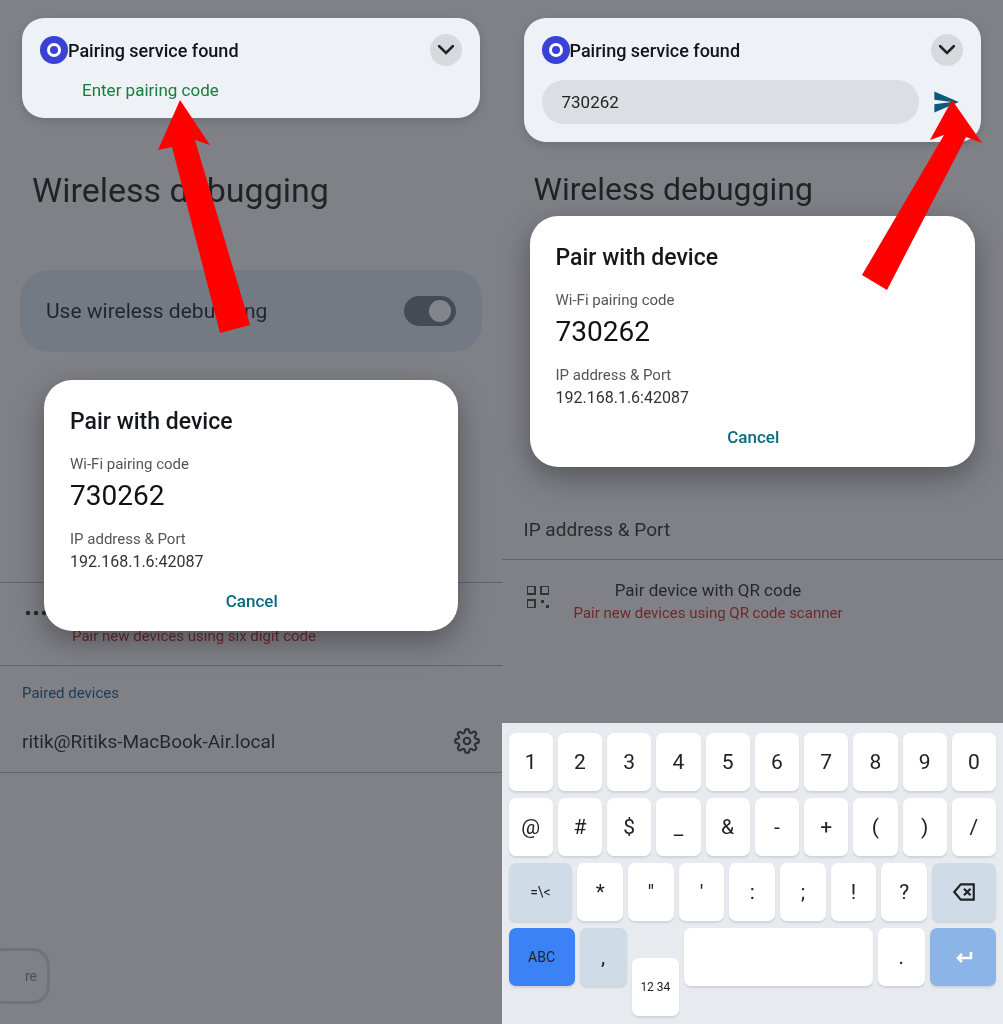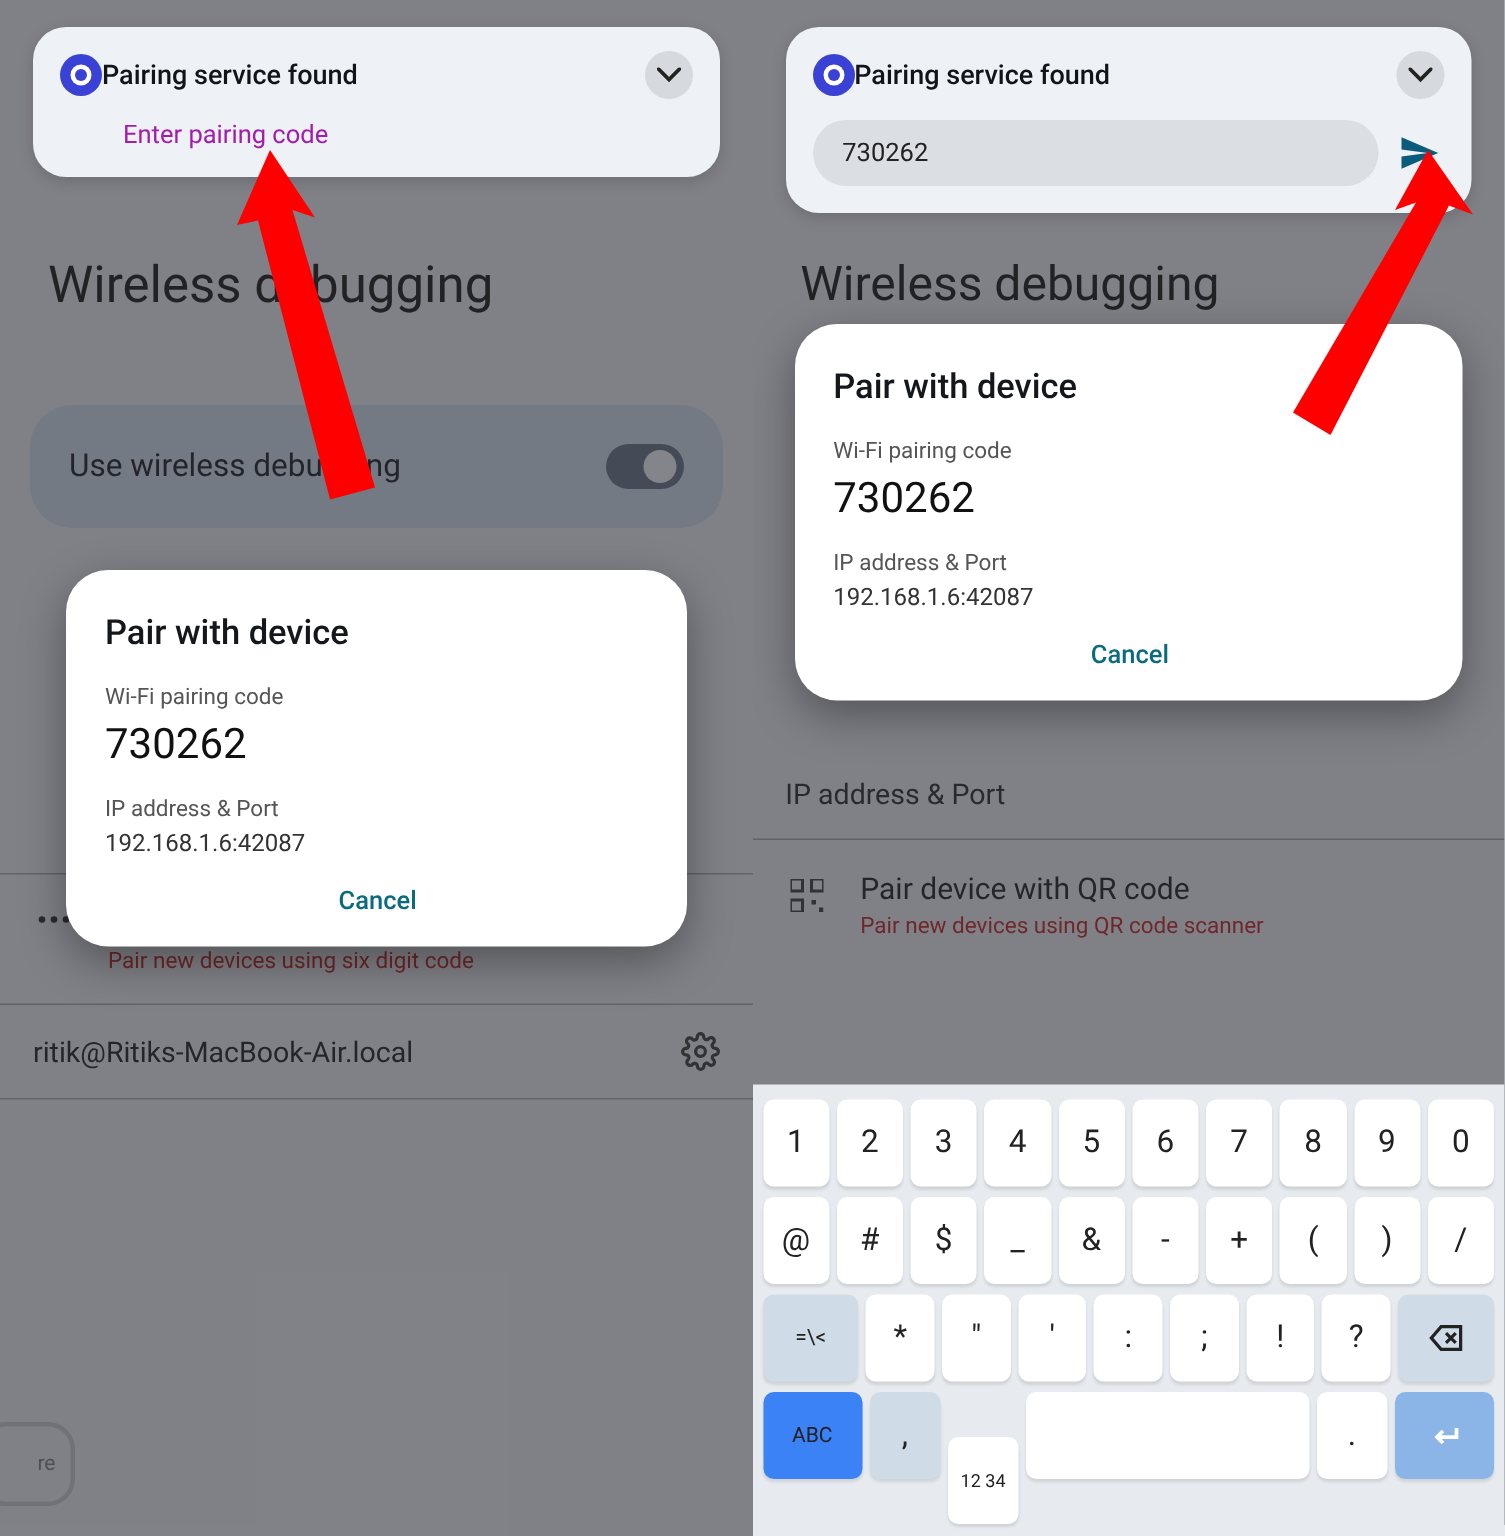--- a/index.html
+++ b/index.html
@@ -52,21 +52,21 @@
   .toggle .knob {
     width: 22px; height: 22px; border-radius: 50%;
     background: #e8ecf2; position: absolute; right: 5px; top: 4px;
   }
   .divider { height: 1px; background: #9aa0a8; margin: 0; }
   .row {
     padding: 20px 22px;
     display: flex; align-items: flex-start; gap: 22px;
   }
   .row .icon { width: 28px; display:flex; align-items:center; justify-content:center; margin-top:6px;}
-  .row .txt .t1 { font-size: 20px; color: #13171b; }
+  .row .txt .t1 { font-size: 17px; color: #13171b; text-align: center; }
   .row .txt .t2 { font-size: 15px; color: #b91c1c; margin-top: 4px; }
   .section-header { color:#0a4a74; font-size:15px; padding:18px 22px 8px 22px; }
   .device-row { padding:18px 22px; display:flex; justify-content:space-between; align-items:center; }
   .device-row .dn { font-size:19px; color:#13171b; }
   .gear { width:26px; height:26px; }
 
   
   .banner {
     position: absolute;
     top: 18px; left: 22px; right: 22px;
@@ -84,21 +84,21 @@
     background:#3a42d6; display:flex; align-items:center; justify-content:center;
     flex-shrink:0;
   }
   .bug-inner { width:14px; height:14px; border-radius:50%; background:#fff; position:relative;}
   .bug-inner::after { content:""; position:absolute; left:3px; top:3px; width:8px; height:8px; border-radius:50%; background:#3a42d6;}
   .banner-title { font-size:18px; font-weight:500; color:#121417; flex:1;}
   .chev-btn {
     width:32px; height:32px; border-radius:50%;
     background:#d6d9dd; display:flex; align-items:center; justify-content:center;
   }
-  .enter-link { color:#a21caf; font-size:17px; margin-top:14px; margin-left:42px; }
+  .enter-link { color:#15803d; font-size:17px; margin-top:14px; margin-left:42px; }
   .code-input-row { display:flex; align-items:center; gap:10px; margin-top:14px; }
   .code-input {
     flex:1; background:#dbdee2; border-radius:24px; padding:12px 20px;
     font-size:17px; color:#222;
   }
   .send-btn { width:34px; height:34px; display:flex; align-items:center; justify-content:center; }
 
   
   .dialog {
     position:absolute;
@@ -164,20 +164,21 @@
             <circle cx="11" cy="4" r="2.2" fill="#222"></circle>
             <circle cx="19" cy="4" r="2.2" fill="#222"></circle>
           </svg>
       </div>
       <div class="txt">
         <div class="t1">Pair device with pairing code</div>
         <div class="t2">Pair new devices using six digit code</div>
       </div>
     </div>
     <div class="divider"></div>
+    <div class="section-header">Paired devices</div>
     <div class="device-row">
       <span class="dn">ritik@Ritiks-MacBook-Air.local</span>
       <span class="gear">
         <svg viewBox="0 0 24 24" width="26" height="26" fill="none" stroke="#333" stroke-width="2">
             <circle cx="12" cy="12" r="3"></circle>
             <path d="M19.4 15a1.7 1.7 0 0 0 .3 1.8l.1.1a2 2 0 1 1-2.8 2.8l-.1-.1a1.7 1.7 0 0 0-1.8-.3 1.7 1.7 0 0 0-1 1.5V21a2 2 0 1 1-4 0v-.1a1.7 1.7 0 0 0-1-1.5 1.7 1.7 0 0 0-1.8.3l-.1.1a2 2 0 1 1-2.8-2.8l.1-.1a1.7 1.7 0 0 0 .3-1.8 1.7 1.7 0 0 0-1.5-1H3a2 2 0 1 1 0-4h.1a1.7 1.7 0 0 0 1.5-1 1.7 1.7 0 0 0-.3-1.8l-.1-.1a2 2 0 1 1 2.8-2.8l.1.1a1.7 1.7 0 0 0 1.8.3h.1a1.7 1.7 0 0 0 1-1.5V3a2 2 0 1 1 4 0v.1a1.7 1.7 0 0 0 1 1.5 1.7 1.7 0 0 0 1.8-.3l.1-.1a2 2 0 1 1 2.8 2.8l-.1.1a1.7 1.7 0 0 0-.3 1.8v.1a1.7 1.7 0 0 0 1.5 1H21a2 2 0 1 1 0 4h-.1a1.7 1.7 0 0 0-1.5 1z"></path>
           </svg>
       </span>
     </div>
     <div class="divider"></div>

